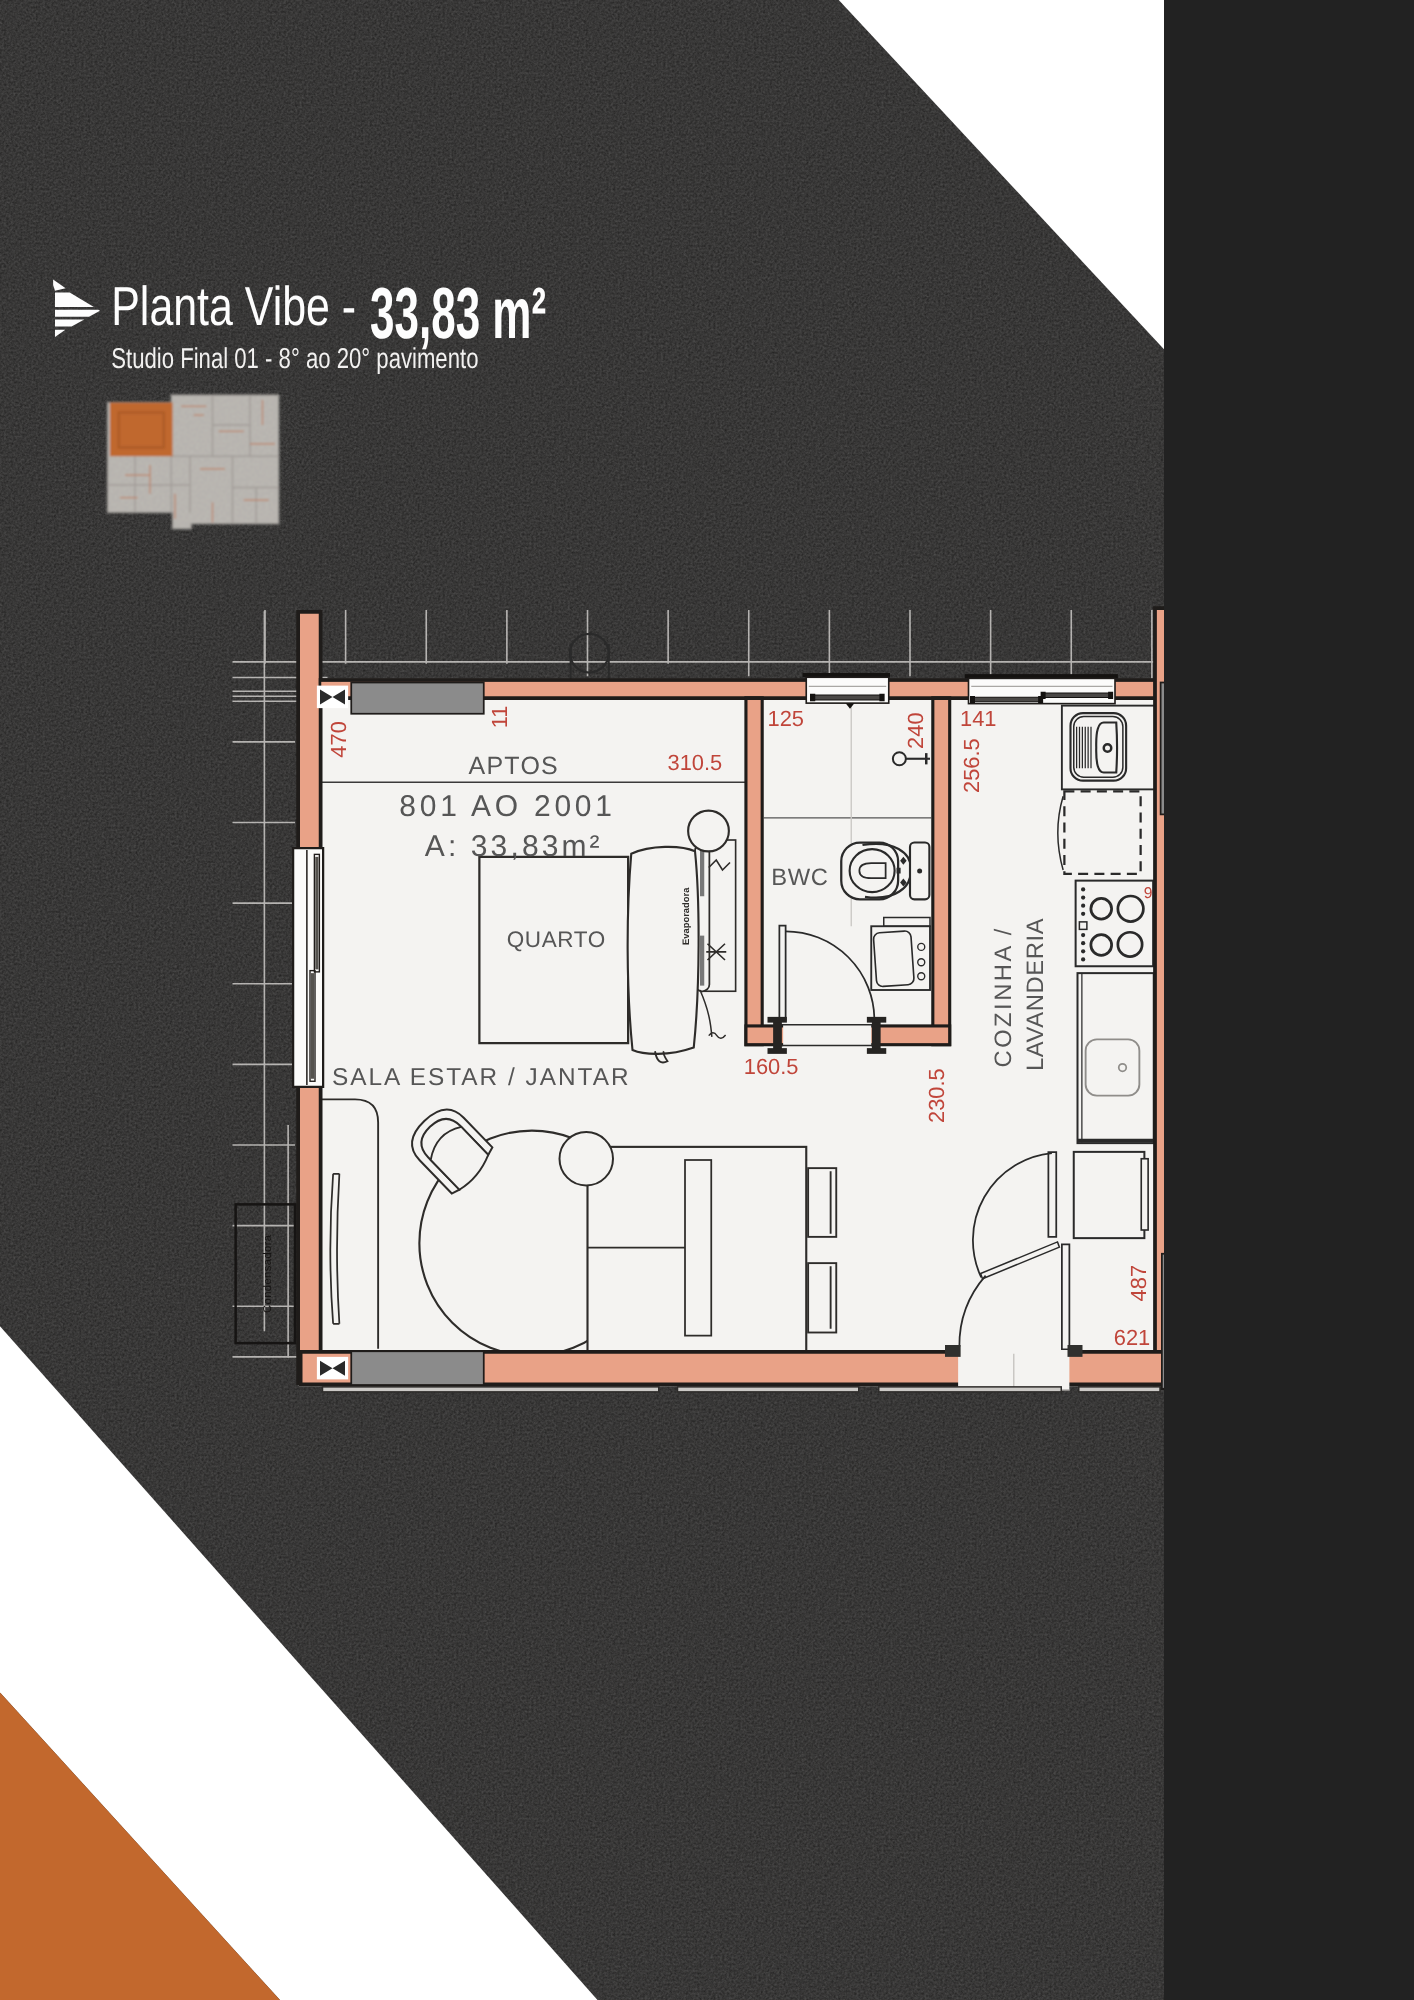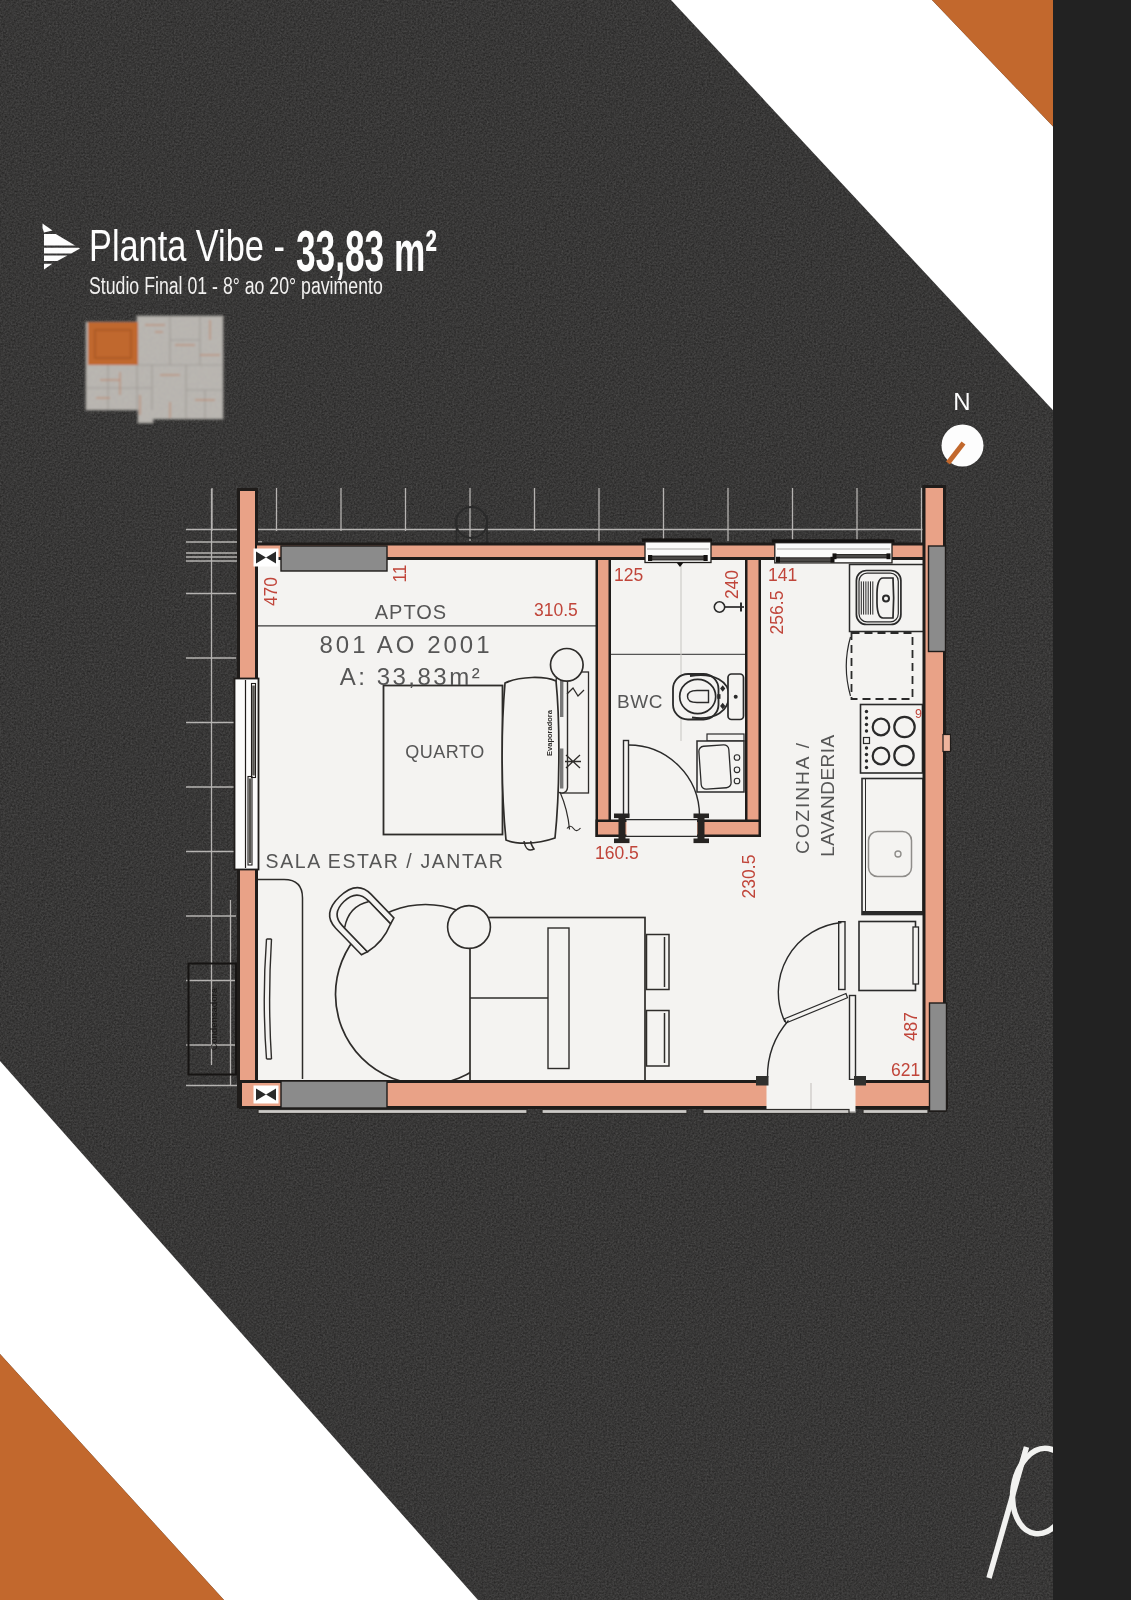--- a/index.html
+++ b/index.html
@@ -1,16 +1,16 @@
 <!DOCTYPE html>
 <html><head>
 <meta charset="utf-8">
 <style>
   html,body{margin:0;padding:0;background:#222;}
-  #page{-webkit-font-smoothing:antialiased;position:relative;width:1053px;height:1600px;overflow:hidden;background:#15803d;font-family:"Liberation Sans",sans-serif;}
+  #page{-webkit-font-smoothing:antialiased;position:relative;width:931px;height:1600px;overflow:hidden;background:#15803d;font-family:"Liberation Sans",sans-serif;}
   #page svg{position:absolute;left:0;top:0;transform:translateZ(0);}
   .abs{position:absolute;transform-style:preserve-3d;}
 </style>
 </head>
 <body>
 <div id="page">
 
 <svg width="1131" height="1600" viewBox="0 0 1131 1600">
   <filter id="noise" x="0" y="0" width="100%" height="100%" color-interpolation-filters="sRGB">
         <feTurbulence type="fractalNoise" baseFrequency="0.55" numOctaves="3" stitchTiles="stitch"></feTurbulence>

